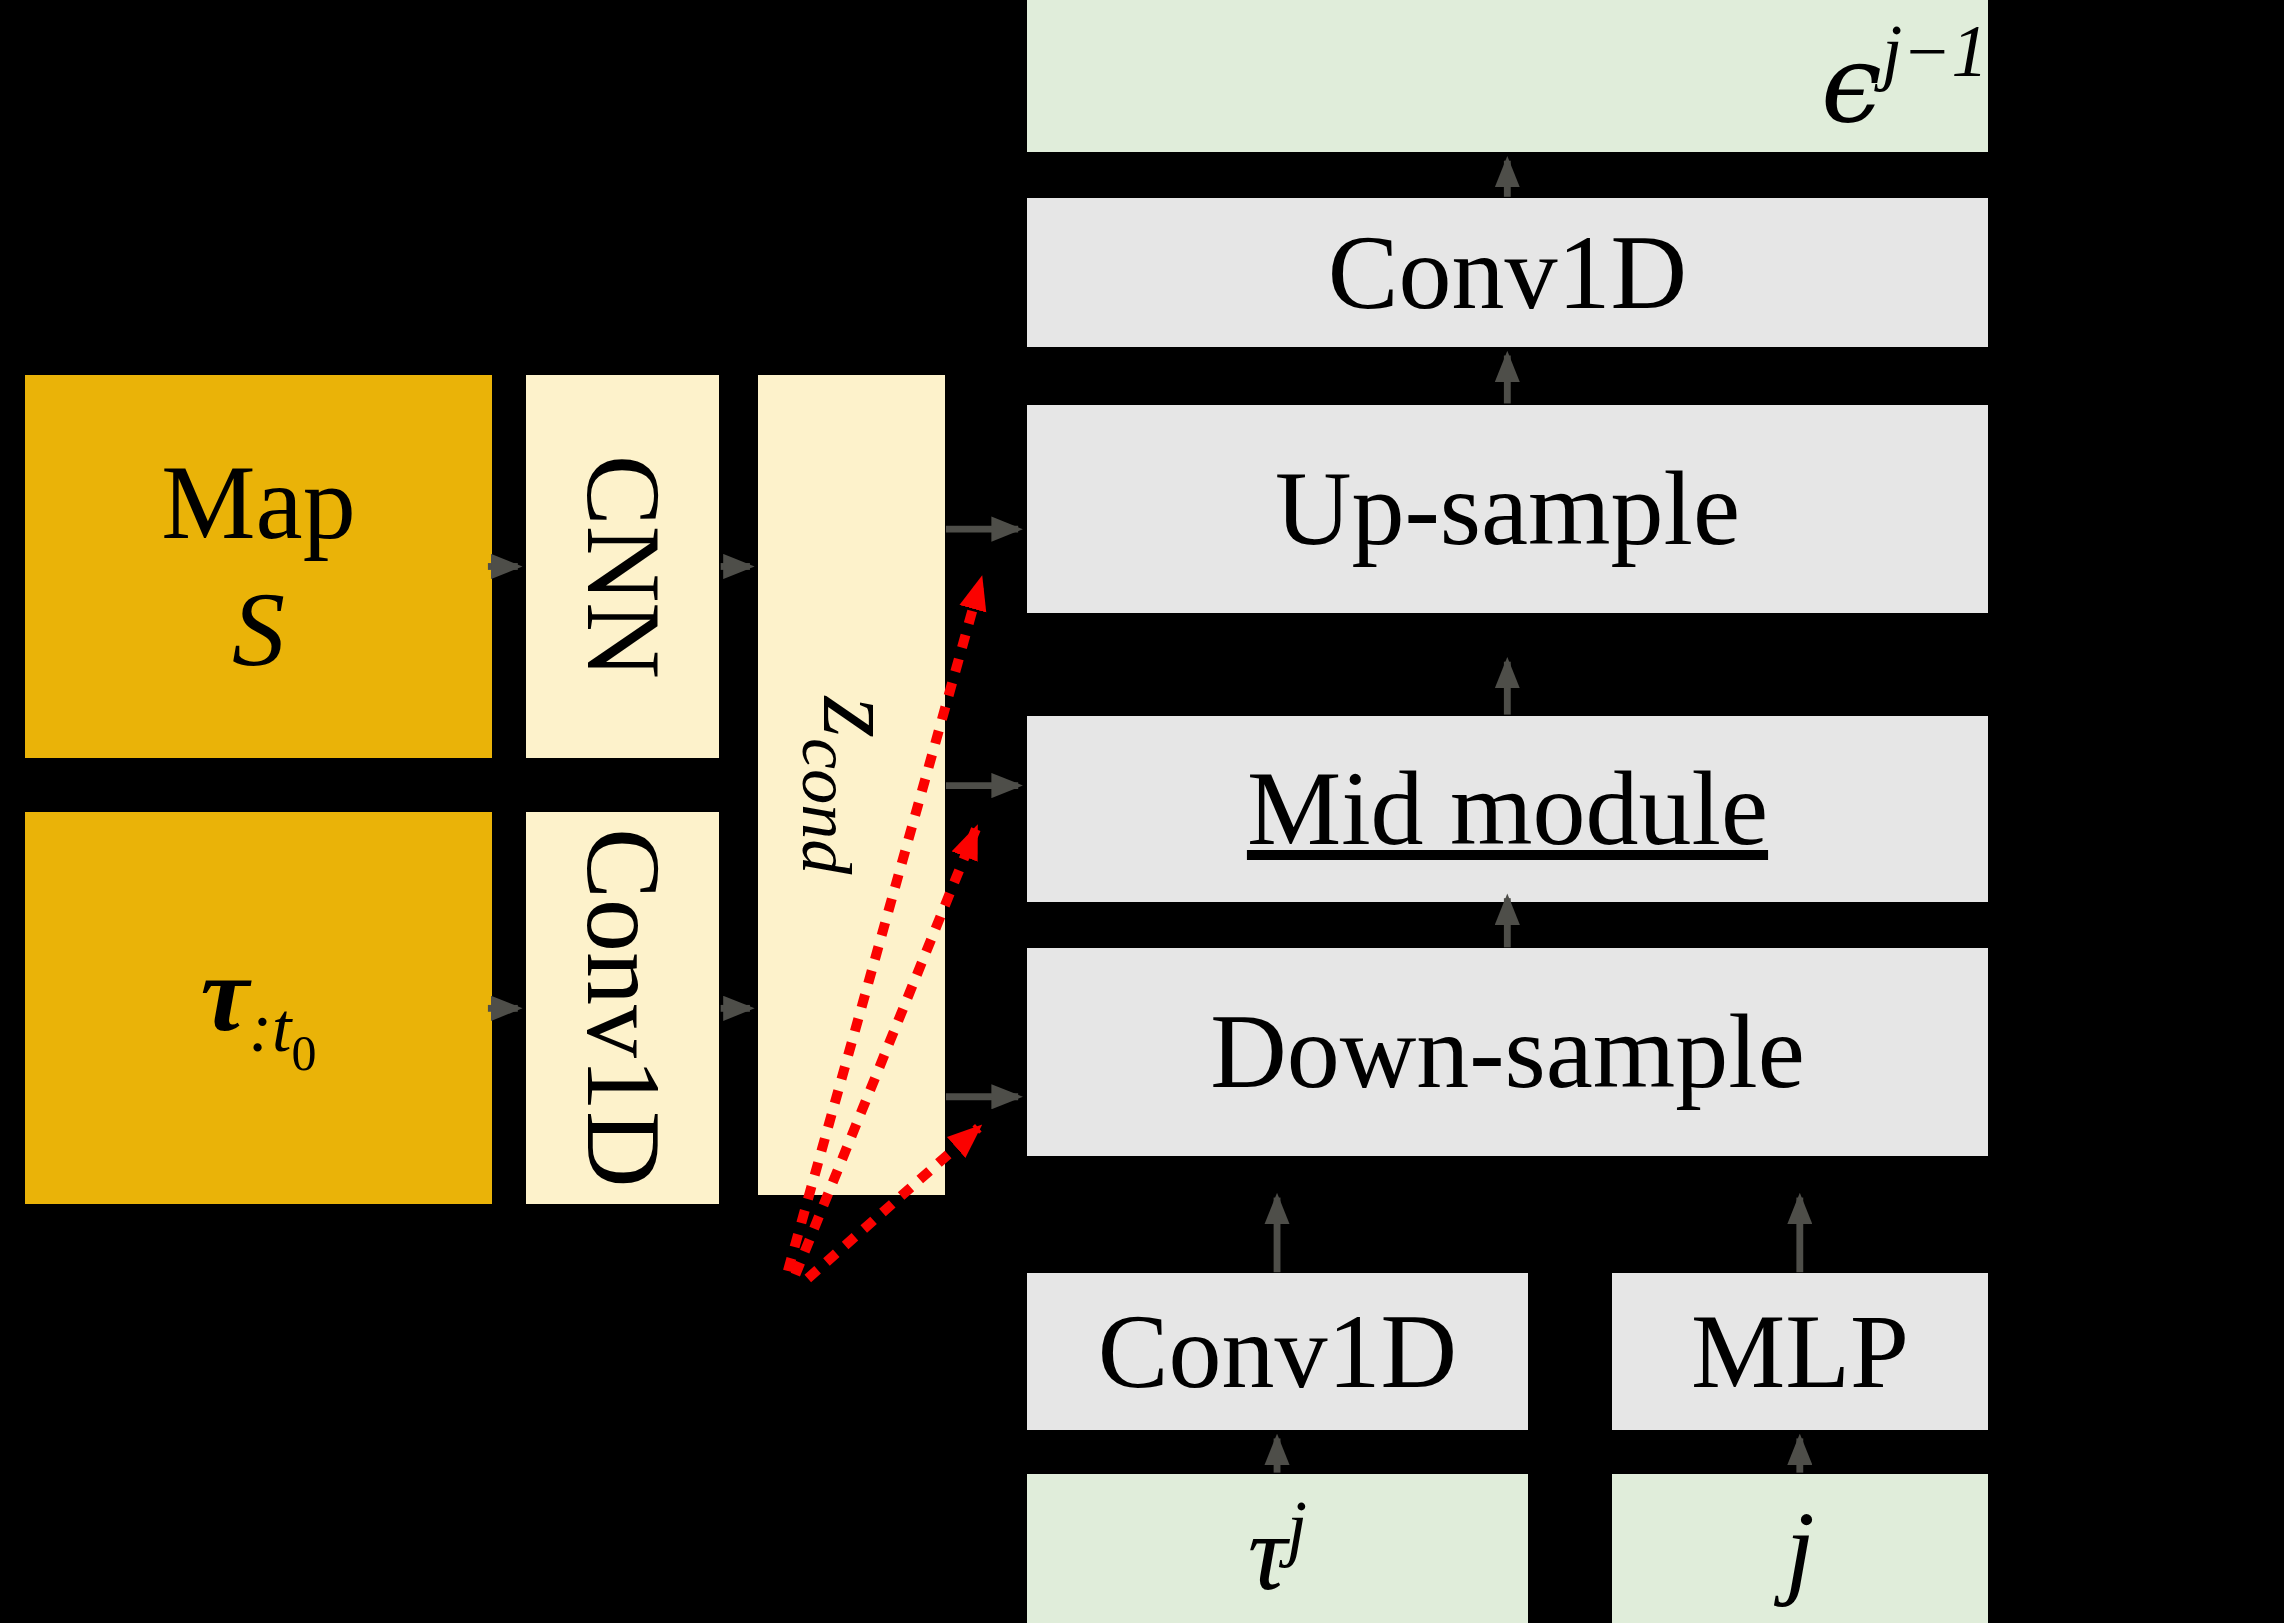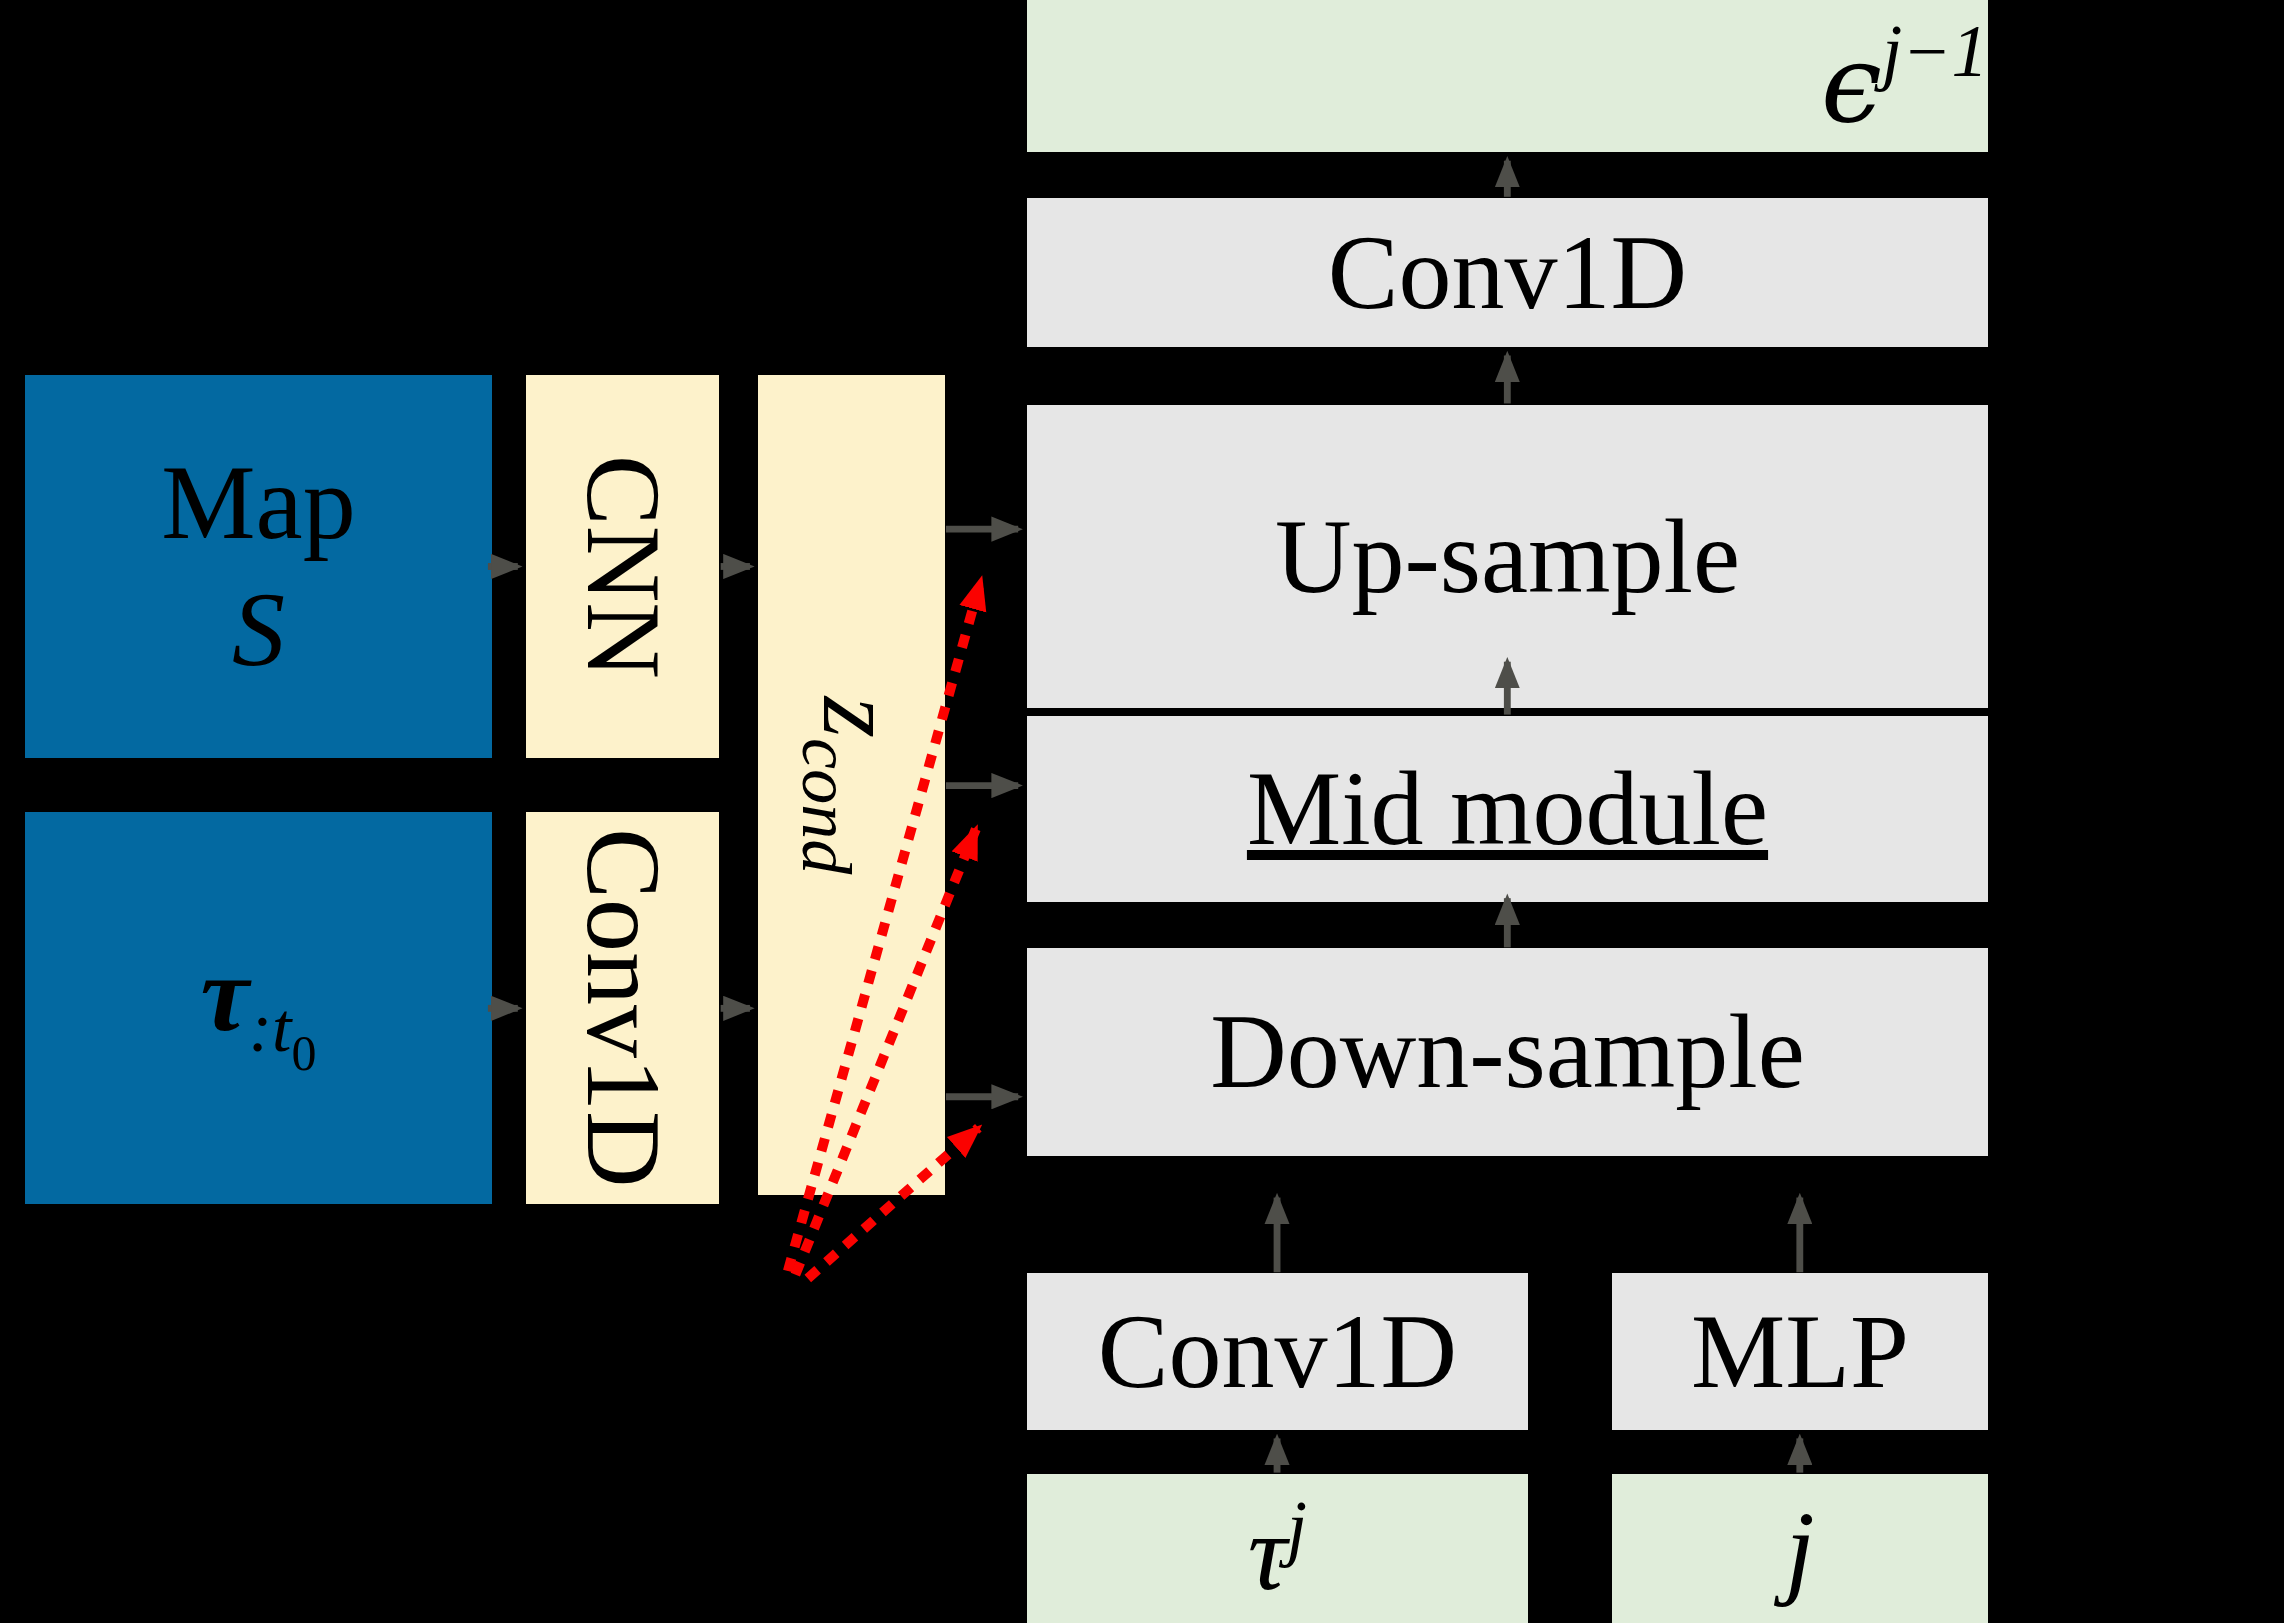--- a/index.html
+++ b/index.html
@@ -20,21 +20,21 @@
     position: absolute;
     display: flex;
     align-items: center;
     justify-content: center;
     text-align: center;
     line-height: 1.0;
   }
   .box.col {
     flex-direction: column;
   }
-  .blue   { background: #0369a1; }
+  .blue   { background: #eab308; }
   .yellow { background: #fdf2cb; }
   .gray   { background: #e6e6e6; }
   .green  { background: #e0edda; }
 
   .label-xl  { font-size: 106px; }
   .label-lg  { font-size: 100px; }
   .ital      { font-style: italic; }
   .boldital  { font-style: italic; font-weight: bold; }
 
   .rot {
@@ -107,21 +107,21 @@
   </div>
 
   <div class="box green" style="left:1027px; top:0px; width:961px; height:152px;justify-content:flex-end;">
     <div class="mathline"><span class="ital" style="font-size:109px; font-family:'DejaVu Serif','DejaVu Sans',serif;">ϵ</span><span class="sup">j−1</span></div>
   </div>
 
   <div class="box gray" style="left:1027px; top:198px; width:961px; height:149px;">
     <div class="label-xl">Conv1D</div>
   </div>
 
-  <div class="box gray" style="left:1027px; top:405px; width:961px; height:303px;">
+  <div class="box gray" style="left:1027px; top:405px; width:961px; height:208px;">
     <div class="label-xl">Up-sample</div>
   </div>
 
   <div class="box gray" style="left:1027px; top:716px; width:961px; height:186px;text-decoration:underline;">
     <div class="label-xl">Mid module</div>
   </div>
 
   <div class="box gray" style="left:1027px; top:948px; width:961px; height:208px;">
     <div class="label-xl">Down-sample</div>
   </div>

